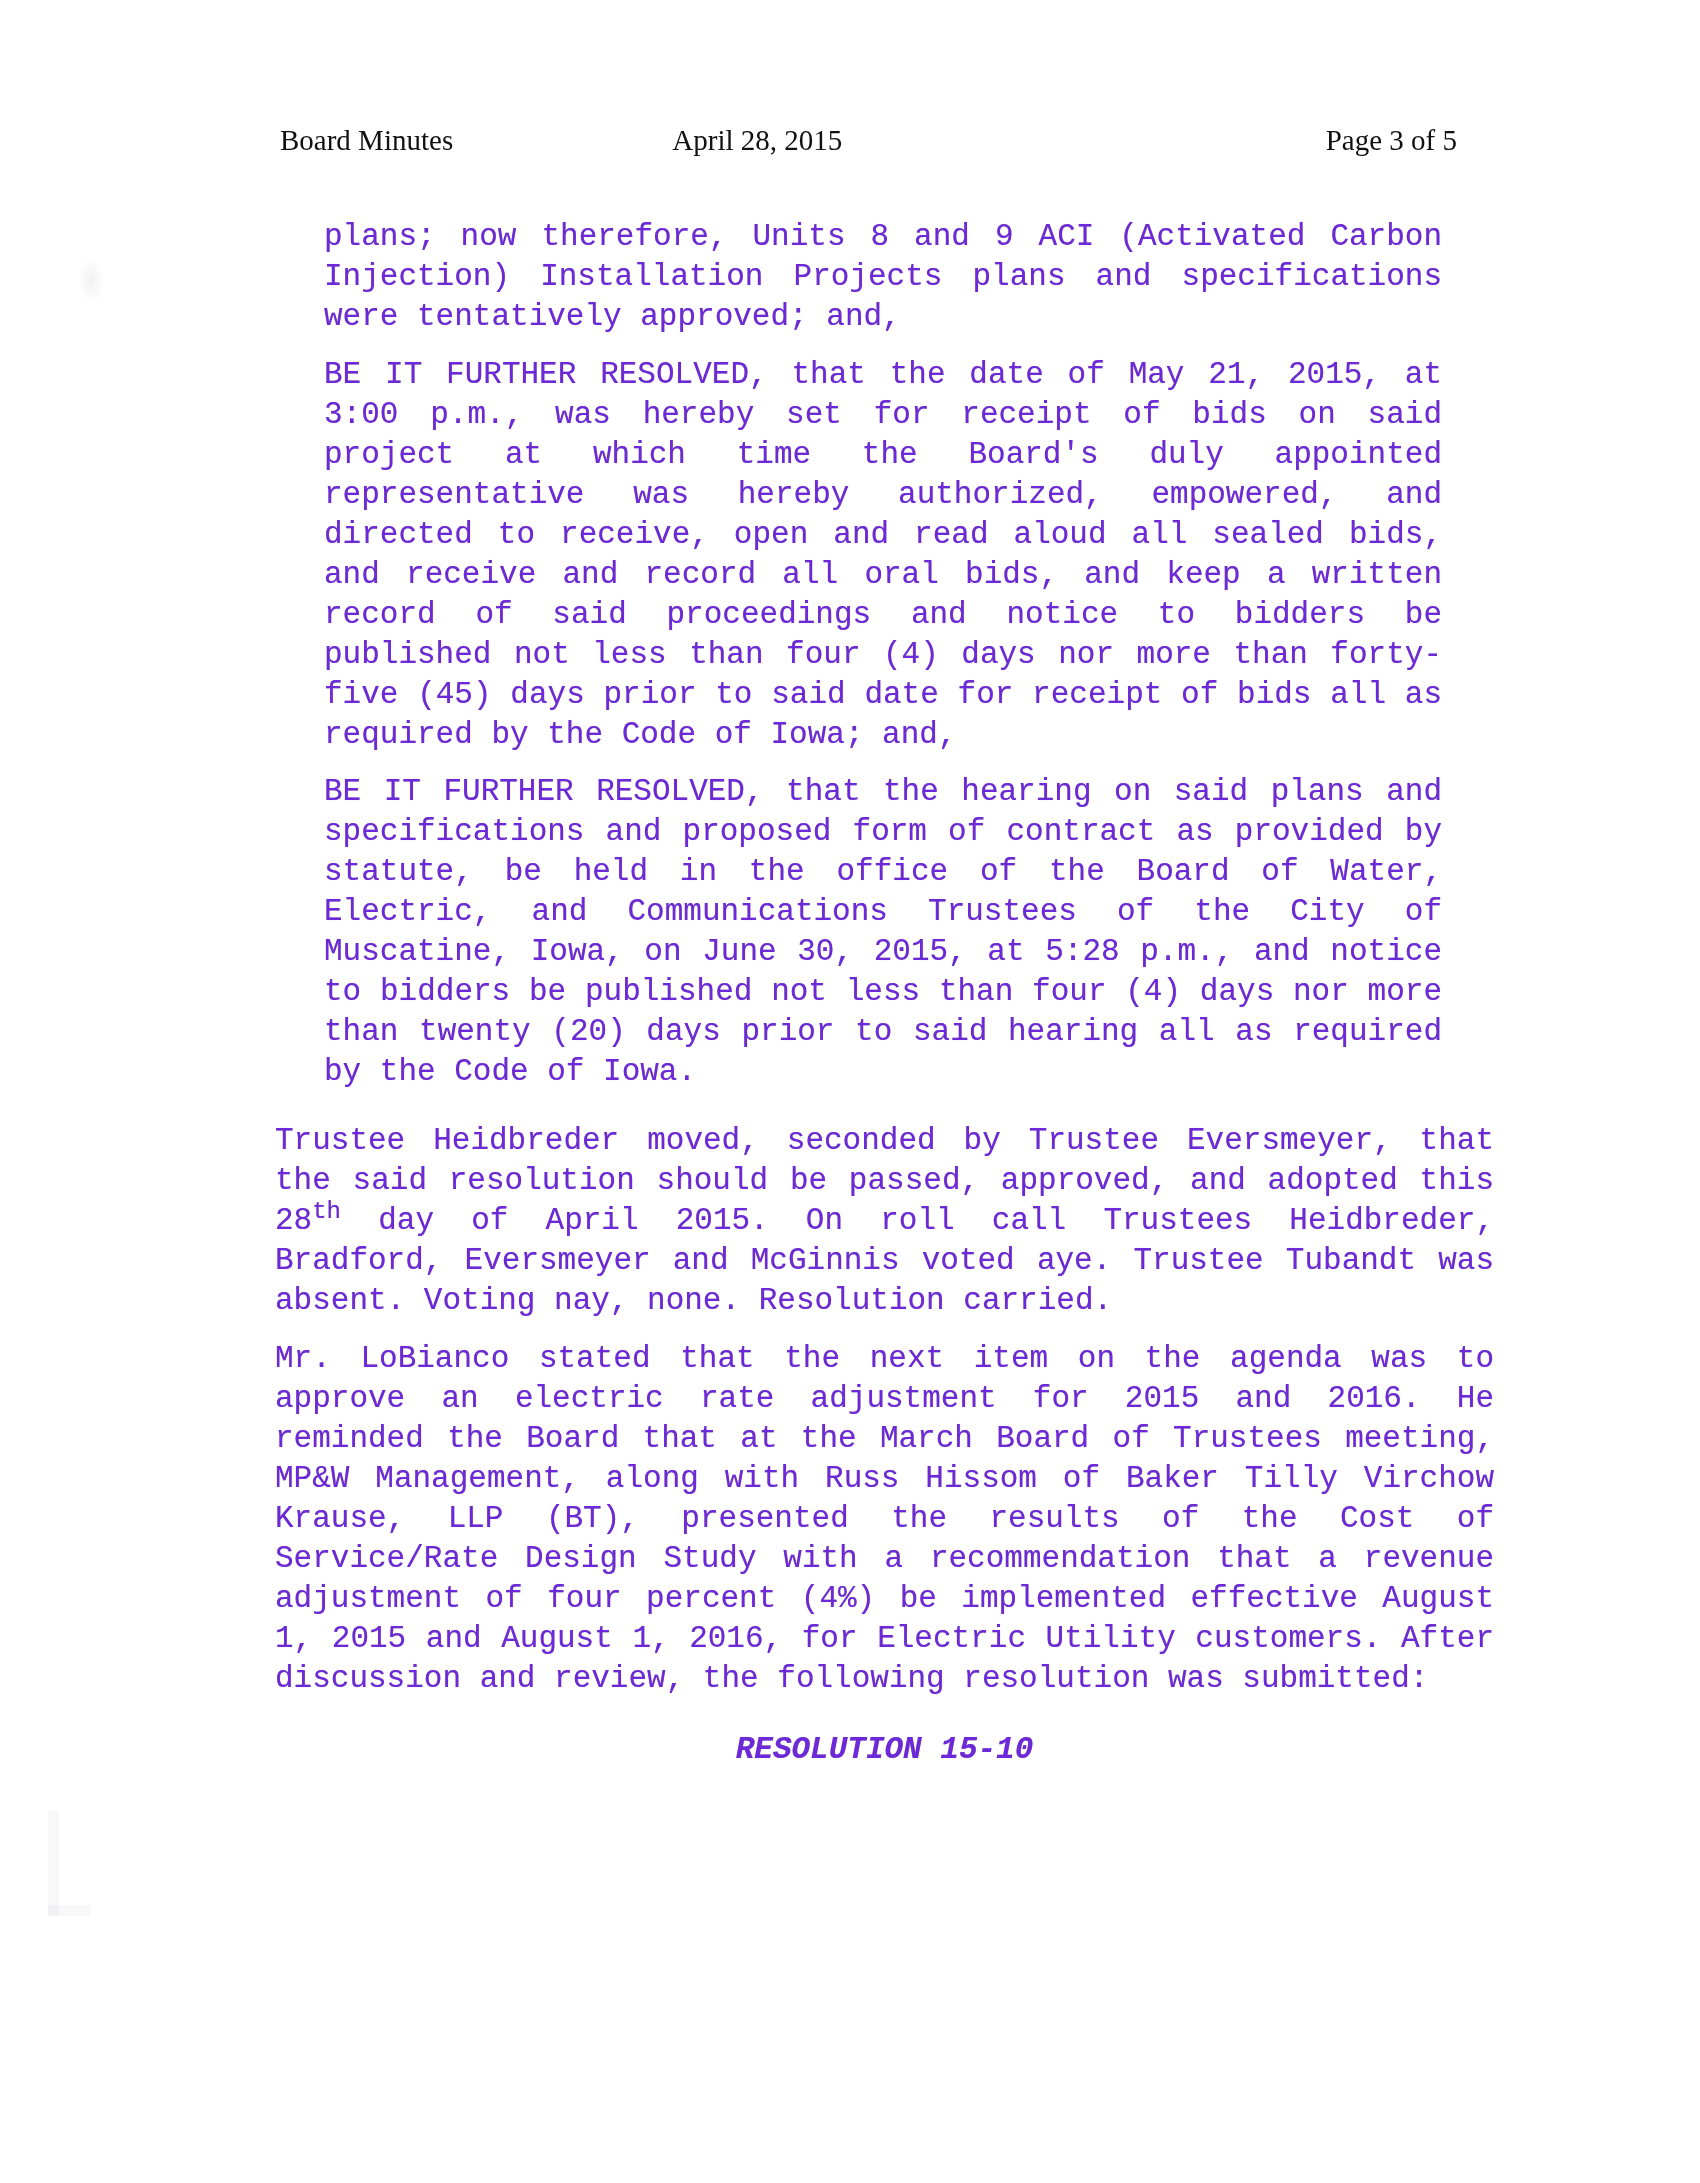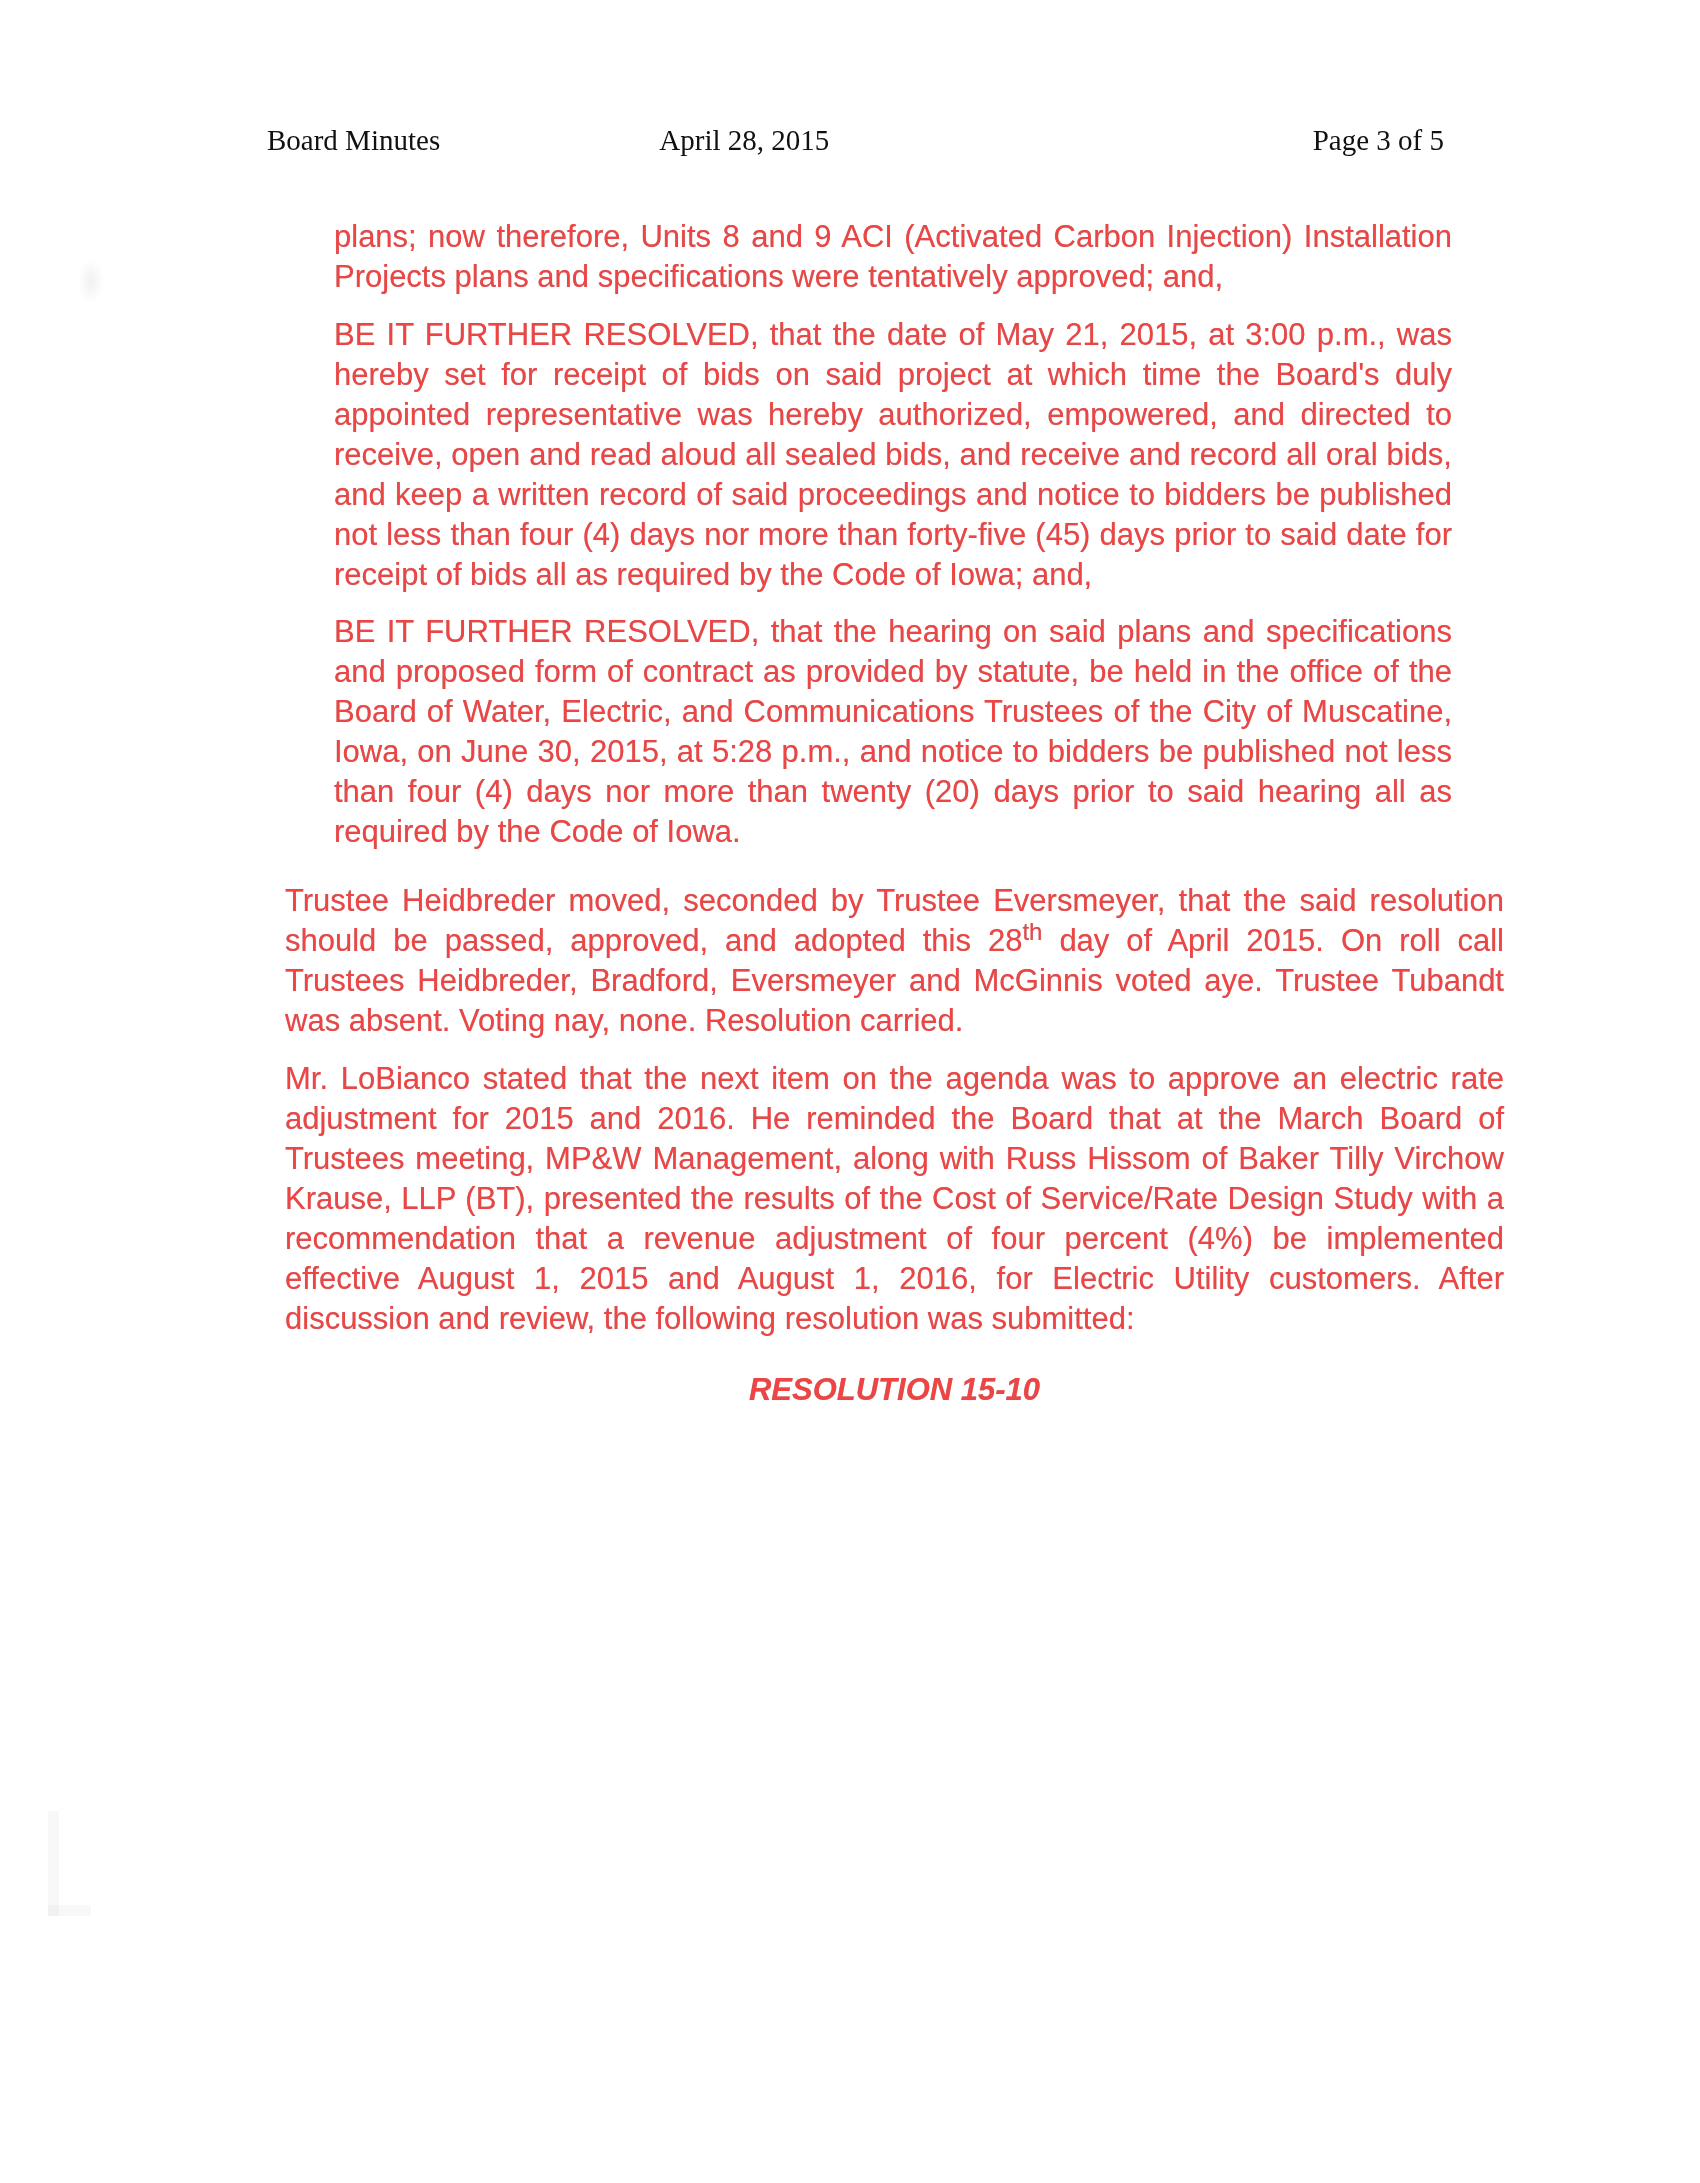--- a/index.html
+++ b/index.html
@@ -13,43 +13,43 @@
     height: 2183px;
     background: #ffffff;
     overflow: hidden;
     color: #0b0b0b;
   }
 
   
   .page-header {
     position: absolute;
     top: 123px;
-    left: 267px;
+    left: 280px;
     width: 1219px;
     display: flex;
     font-family: "Liberation Serif", serif;
     font-size: 29px;
     line-height: 34px;
     color: #111111;
   }
   .page-header .h-left   { flex: 1; text-align: left; }
   .page-header .h-center { flex: 1; }
   .page-header .h-right  { flex: 1; text-align: right; padding-right: 42px; box-sizing: border-box; }
 
   
   .content {
     position: absolute;
     top: 217px;
-    left: 285px;
+    left: 275px;
     width: 1219px;
-    font-family: Liberation Sans, sans-serif;
+    font-family: Liberation Mono, monospace;
     font-size: 31px;
     line-height: 40px;
     text-align: justify;
-    color: #ef4444;
+    color: #6d28d9;
     text-shadow: 0 0 0.7px rgba(0,0,0,0.35);
   }
   .content p {
     margin: 0 0 17.6px 0;
   }
   .content p.indented {
     margin-left: 49px;
     margin-right: 52px;
   }
   .content p.gap-before {

